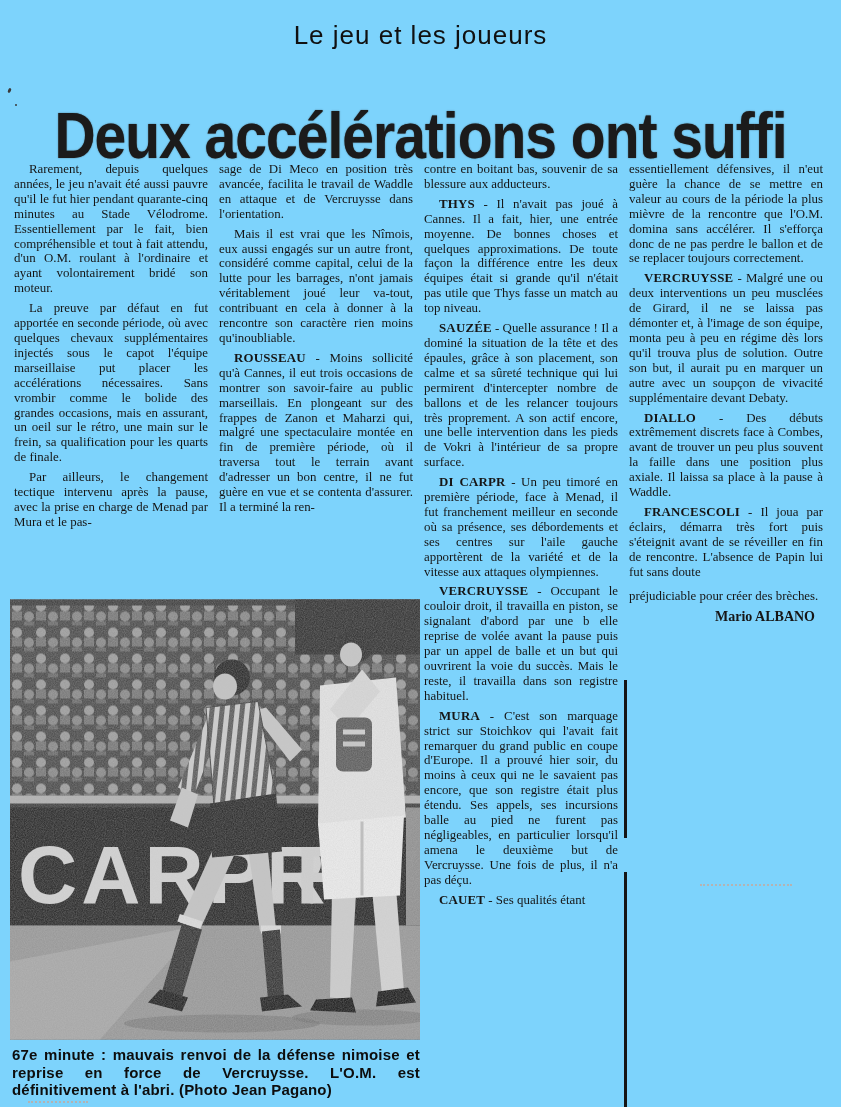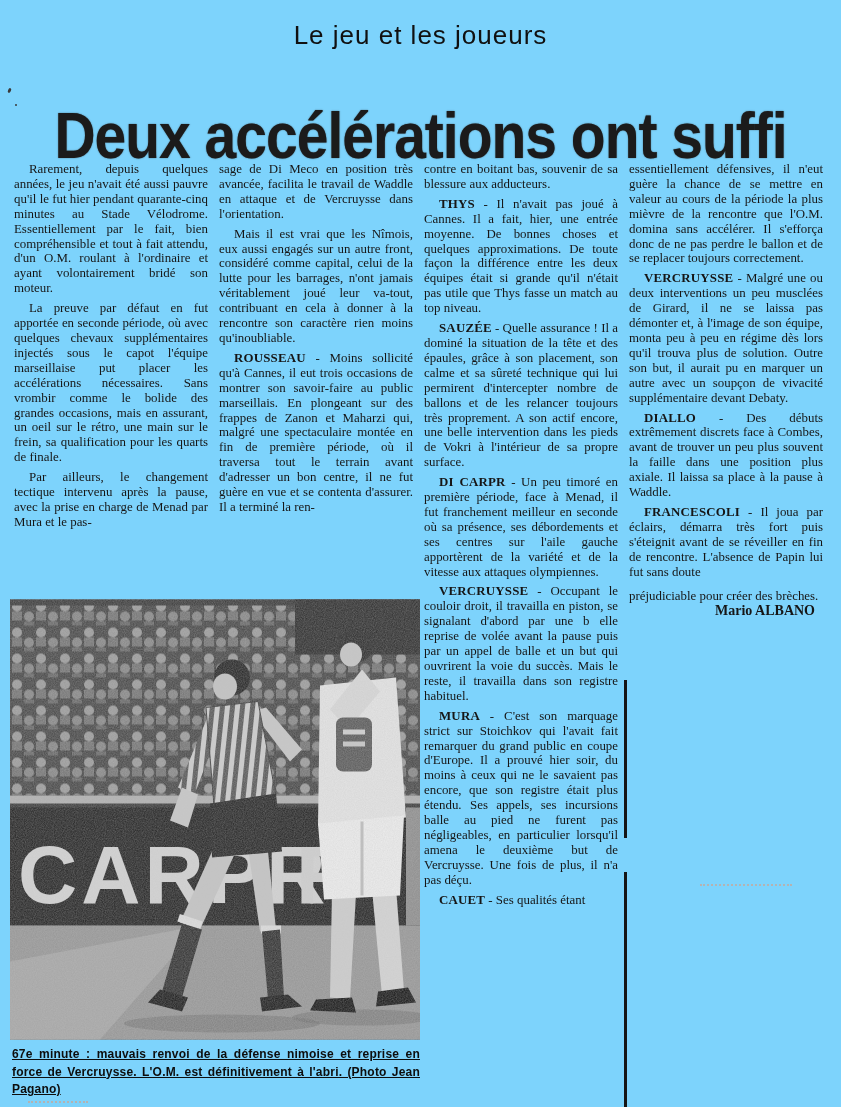--- a/index.html
+++ b/index.html
@@ -26,30 +26,29 @@
   }
   .col1{left:14px;height:436px;}
   .col2{left:219px;height:436px;}
   .col3{left:424px;height:945px;}
   .col4{left:629px;height:945px;}
   .para{margin:0;text-indent:15px;}
   .para + .para{margin-top:5px;}
   .cont{text-indent:0;}
   .gap{margin-top:10px !important;}
   .lead{font-weight:700;letter-spacing:.2px;font-family:Liberation Serif, serif;}
-  .byline{text-align:right;font-weight:700;font-size:14px;padding-right:8px;}
+  .byline{margin-top:6px;text-align:right;font-weight:700;font-size:14px;padding-right:8px;}
   .photo{
     position:absolute;left:10px;top:599px;width:410px;height:441px;display:block;
   }
   .caption{
     position:absolute;left:12px;top:1046px;width:408px;
     font-family:"Liberation Sans", sans-serif;font-weight:700;
-    font-size:12px;line-height:17.5px;color:#0d0d0d;text-align:justify;
+    font-size:15px;line-height:17.5px;color:#0d0d0d;text-align:justify;
     letter-spacing:.2px;
-    text-decoration:underline;
   }
   .divider{position:absolute;left:624px;width:3px;background:#151515;}
   .divider.seg1{top:680px;height:158px;}
   .divider.seg2{top:872px;height:235px;}
   .speck{position:absolute;background:#3a3a3a;border-radius:50%;}
   .speck.s1{left:8px;top:88px;width:3px;height:5px;transform:rotate(24deg);}
   .speck.s2{left:15px;top:104px;width:2px;height:2px;}
   .dotline{position:absolute;border-top:2px dotted #b3b3b3;}
   .dotline.d1{left:700px;top:884px;width:92px;}
   .dotline.d2{left:28px;top:1101px;width:60px;}

